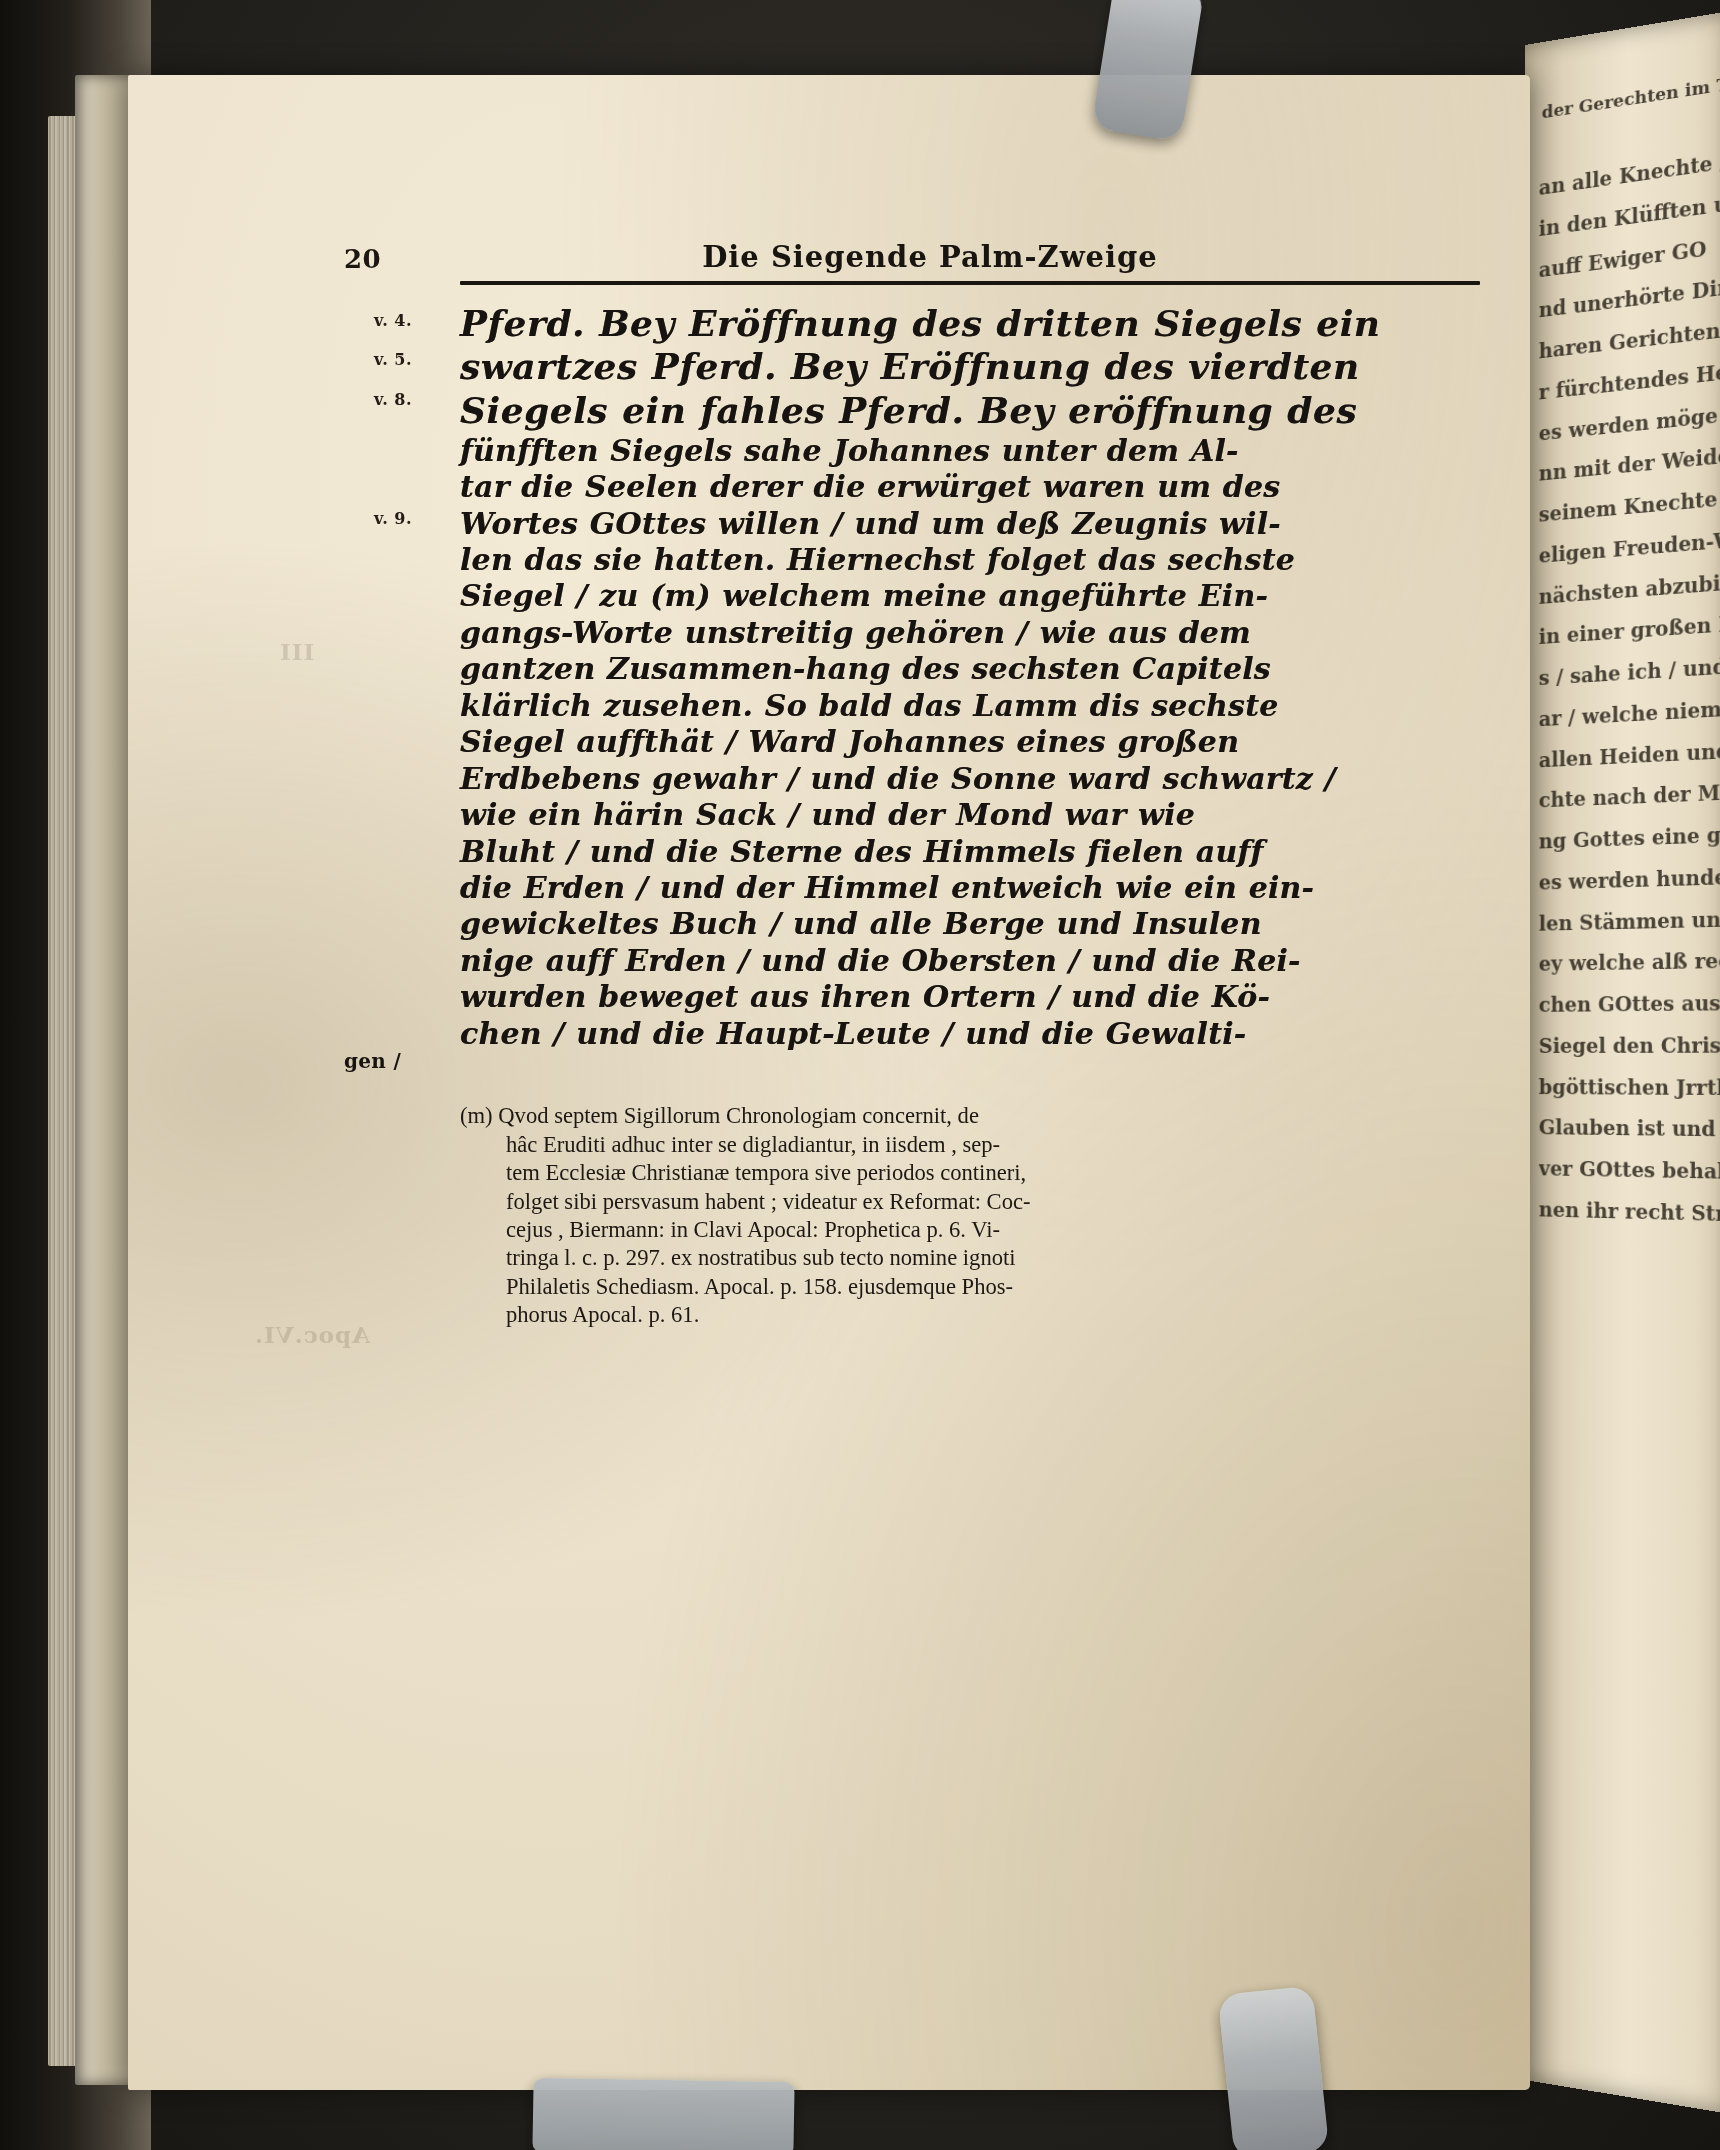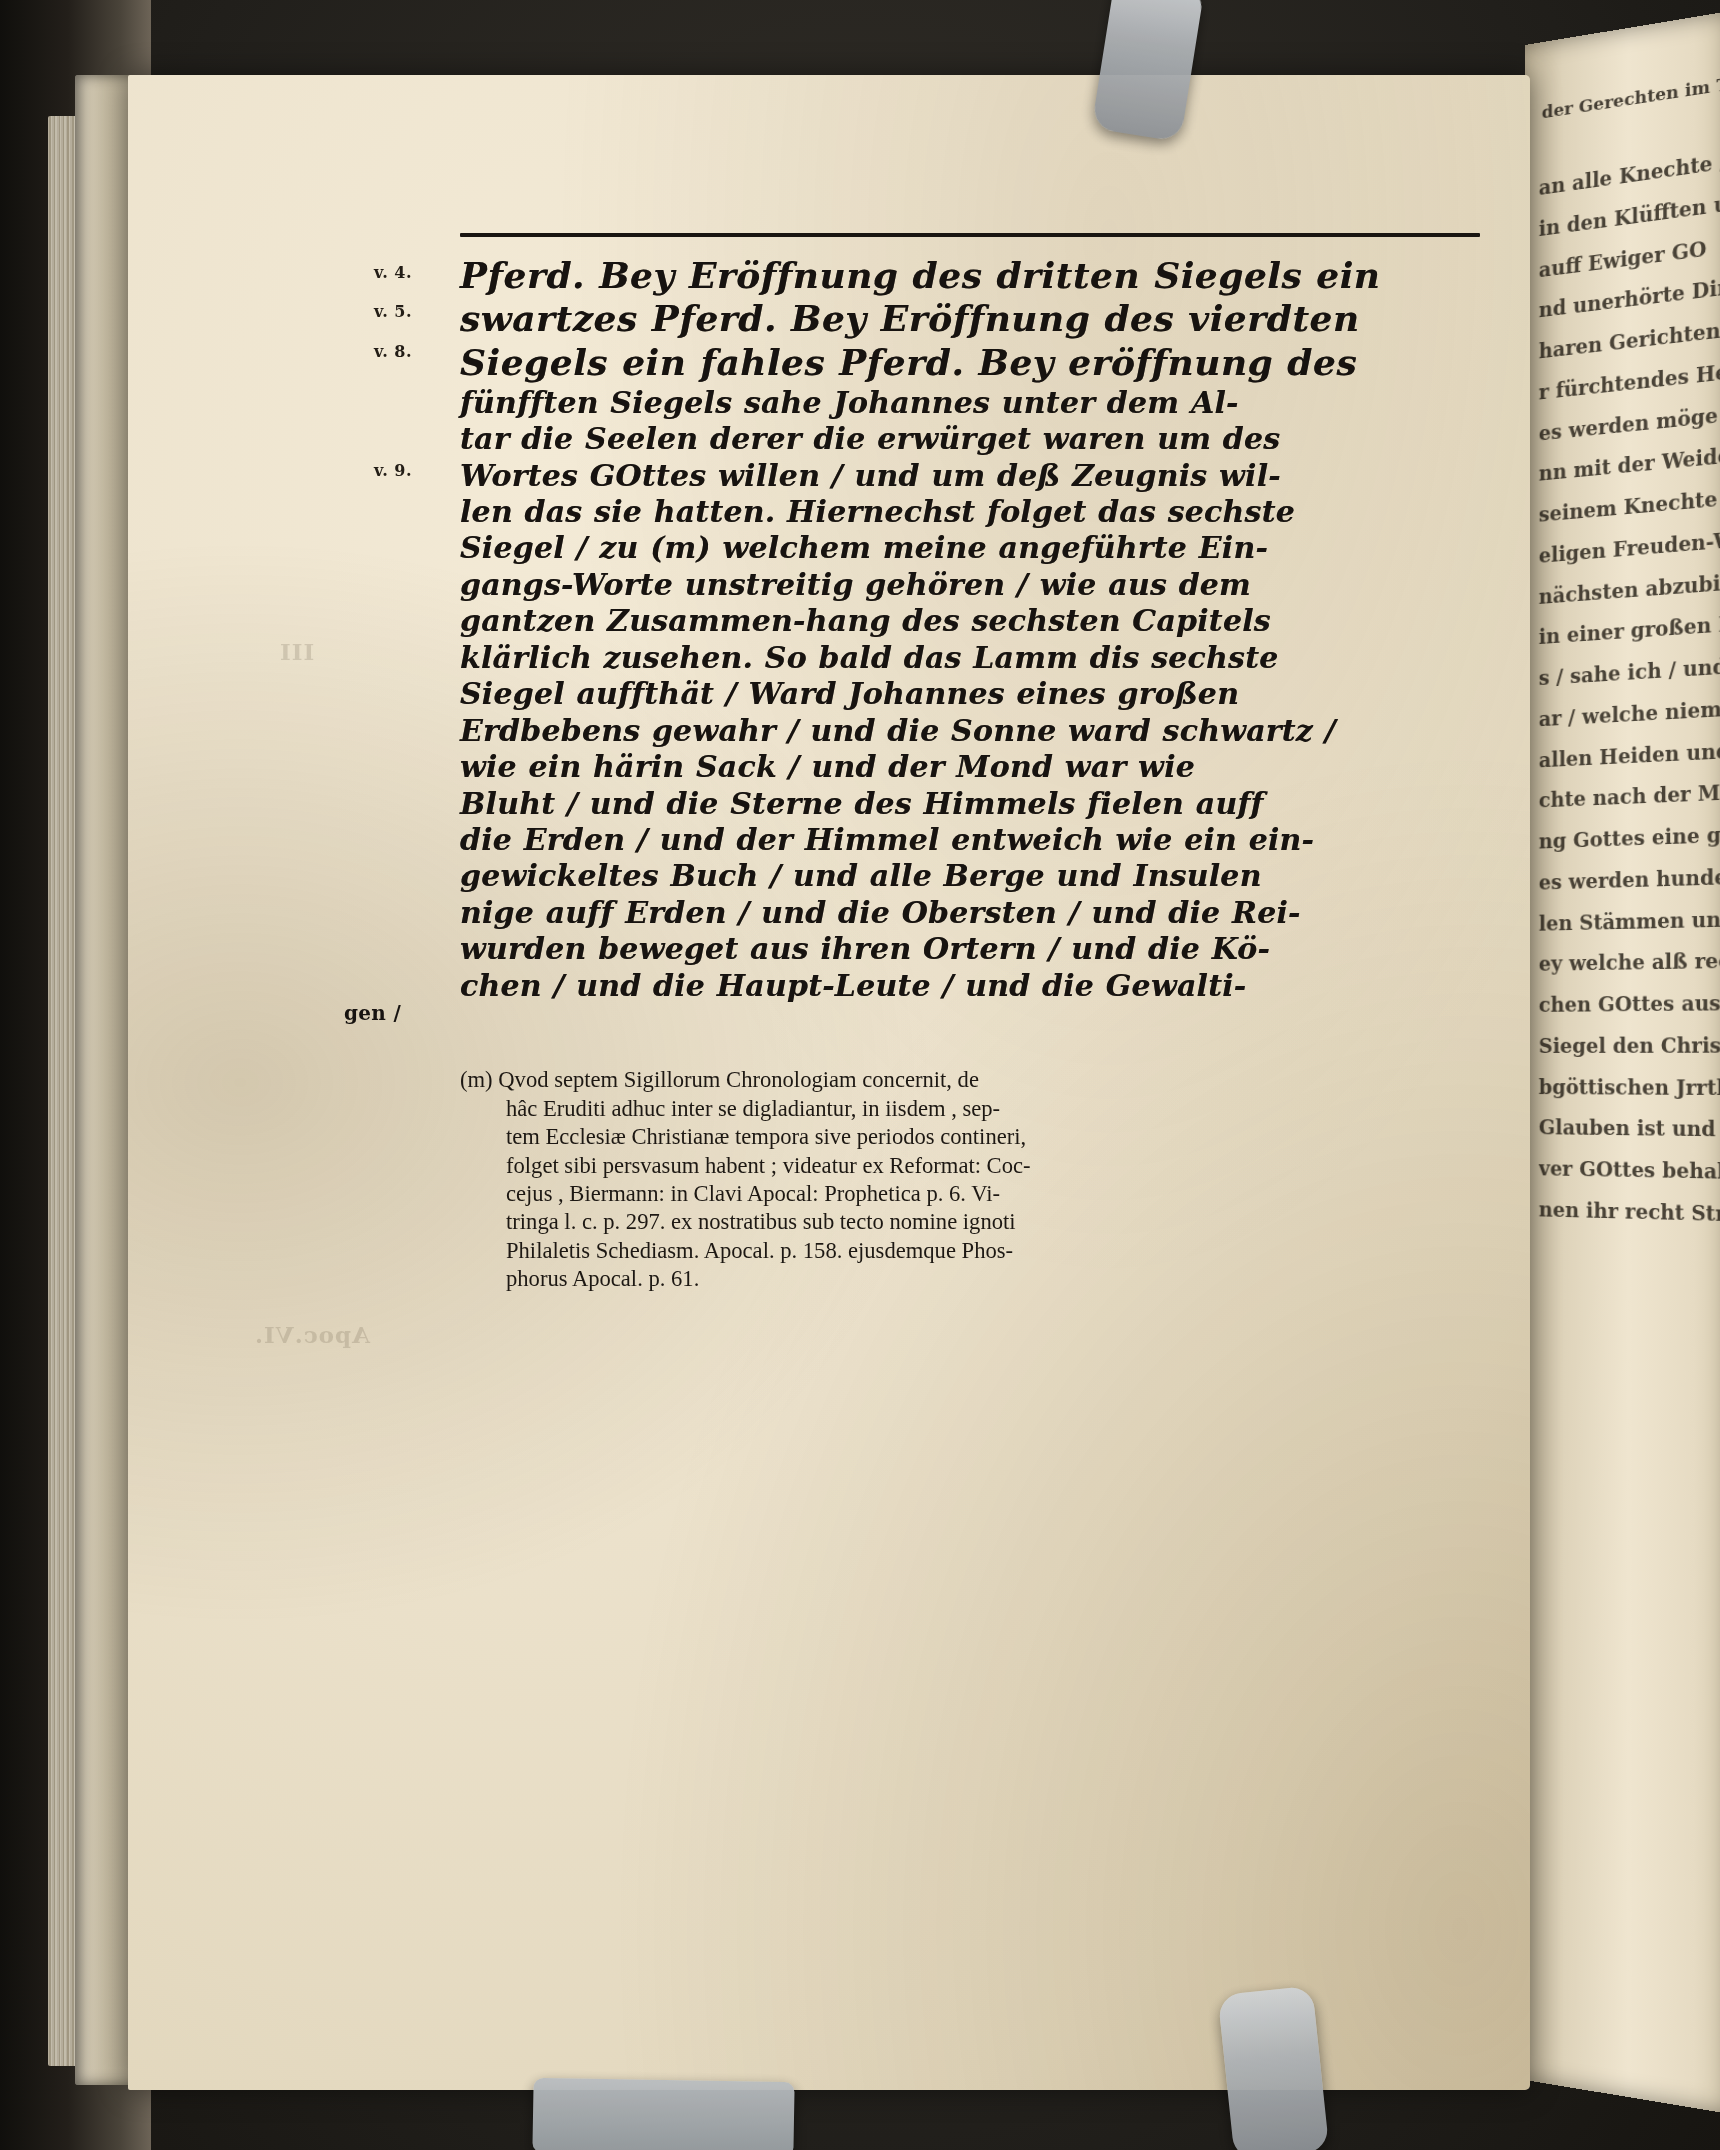--- a/index.html
+++ b/index.html
@@ -169,21 +169,21 @@
     font-family: "DejaVu Serif", serif;
     font-weight: 700;
     font-size: 20px;
     color: #171310;
     margin-top: -3px;
     letter-spacing: 0.3px;
   }
 
   
   .footnote {
-    margin-top: 41px;
+    margin-top: 29px;
     margin-left: 116px;
     width: 1035px;
     font-family: "Liberation Serif", serif;
     font-size: 22.6px;
     line-height: 1.26;
     color: #1d1813;
     text-align: justify;
     text-indent: 0;
   }
   .footnote .hang {
@@ -316,20 +316,24 @@
   </div>
 </div>
 
 <div class="page">
 
   <div class="ghost" style="left:151px; top:563px;">III</div>
   <div class="ghost" style="left:126px; top:1246px;">Apoc.VI.</div>
 
   <div class="page-inner">
 
+    <div class="header-row">
+      <div class="folio">20</div>
+      <div class="running-title">Die Siegende Palm-Zweige</div>
+    </div>
     <div class="rule"></div>
 
     <div class="body-area">
 
       <div class="verse-col">
         <div class="verse-ref" style="top:9px;">v. 4.</div>
         <div class="verse-ref" style="top:48px;">v. 5.</div>
         <div class="verse-ref" style="top:88px;">v. 8.</div>
         <div class="verse-ref" style="top:207px;">v. 9.</div>
       </div>

